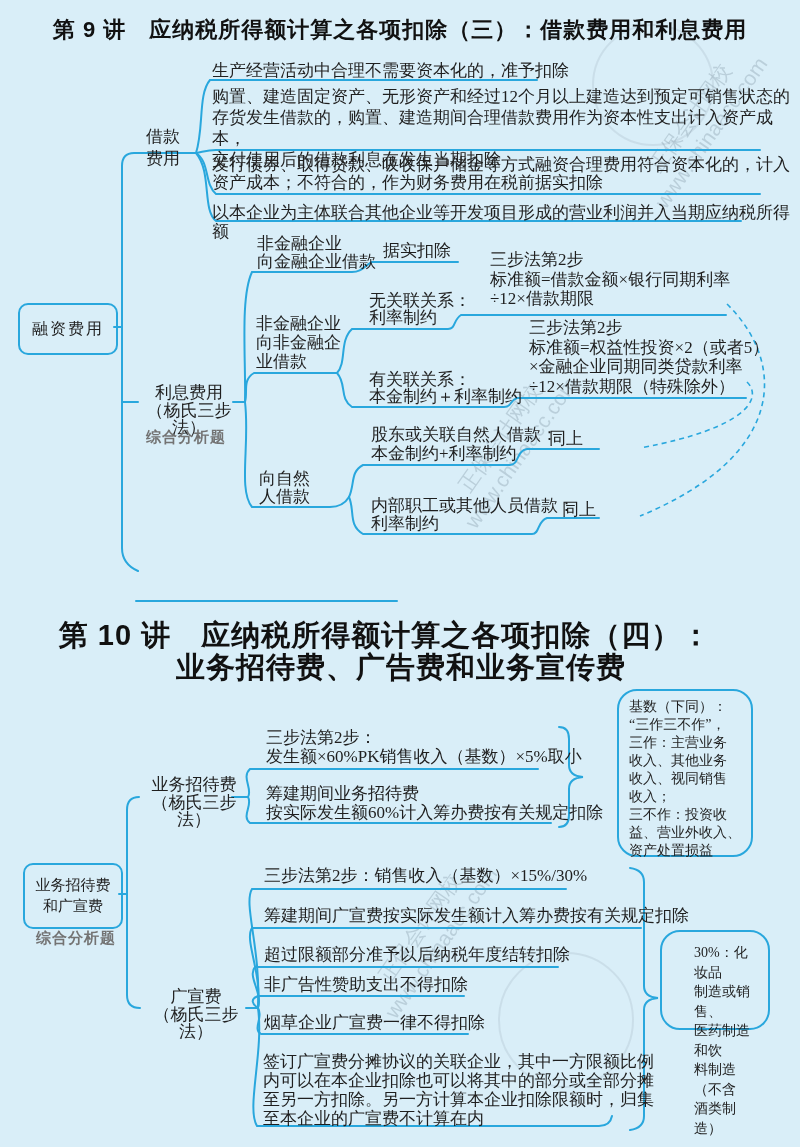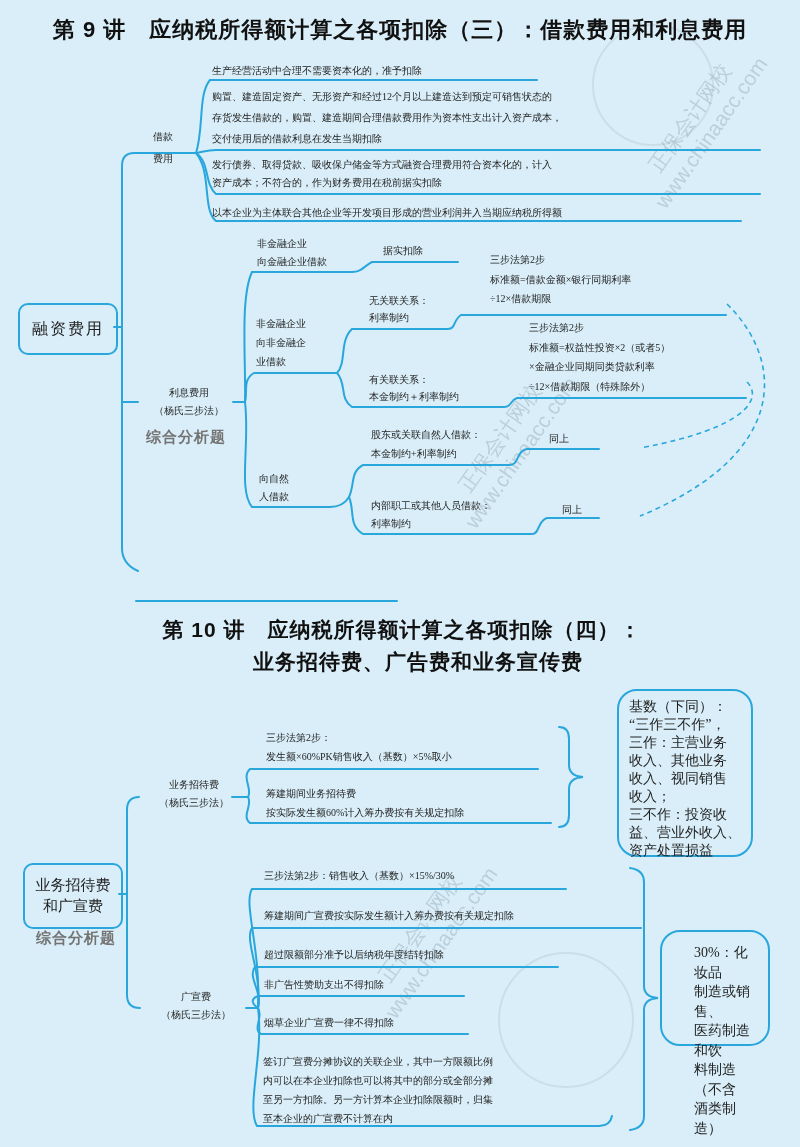--- a/index.html
+++ b/index.html
@@ -1,26 +1,26 @@
 <!DOCTYPE html>
 <html><head>
 <meta charset="utf-8">
 <style>
   html,body{margin:0;padding:0;}
   body{width:800px;height:1147px;position:relative;overflow:hidden;
        font-family:"Liberation Serif","DejaVu Serif",serif;
        background:#d9eef8;color:#1f1f1f;}
   .stage{position:absolute;left:0;top:0;width:800px;height:1147px;}
-  .t{position:absolute;white-space:pre-line;font-size:10px;line-height:19px;}
+  .t{position:absolute;white-space:pre-line;font-size:17px;line-height:19px;}
   .title{position:absolute;left:0;width:800px;text-align:center;
          font-family:"Liberation Sans","DejaVu Sans",sans-serif;
          font-weight:bold;font-size:22px;letter-spacing:1px;color:#111;}
-  .title2{position:absolute;left:17px;width:770px;text-align:center;
+  .title2{position:absolute;left:0;width:770px;text-align:center;
          font-family:"Liberation Sans","DejaVu Sans",sans-serif;
-         font-weight:bold;font-size:21px;letter-spacing:1px;color:#111;}
+         font-weight:bold;font-size:29px;letter-spacing:1px;color:#111;}
   .box{position:absolute;border:2px solid #29a7dd;border-radius:10px;
        background:transparent;display:flex;align-items:center;justify-content:center;
        text-align:center;white-space:pre-line;}
   .notebox{position:absolute;border:2px solid #29a7dd;border-radius:20px;
        background:transparent;white-space:pre-line;font-size:14px;line-height:18px;
        padding:7px 10px;box-sizing:border-box;}
   .tag{position:absolute;font-family:"Liberation Sans","DejaVu Sans",sans-serif;
        font-weight:bold;font-size:15px;color:#737373;letter-spacing:1px;}
   .ctr{text-align:center;}
   svg{position:absolute;left:0;top:0;}
@@ -175,19 +175,19 @@
   <div class="t" style="left:264px;top:866px;">三步法第2步：销售收入（基数）×15%/30%</div>
   <div class="t" style="left:264px;top:906px;">筹建期间广宣费按实际发生额计入筹办费按有关规定扣除</div>
   <div class="t" style="left:264px;top:945px;">超过限额部分准予以后纳税年度结转扣除</div>
   <div class="t" style="left:264px;top:975px;">非广告性赞助支出不得扣除</div>
   <div class="t" style="left:263px;top:1052px;">签订广宣费分摊协议的关联企业，其中一方限额比例
 内可以在本企业扣除也可以将其中的部分或全部分摊
 至另一方扣除。另一方计算本企业扣除限额时，归集
 至本企业的广宣费不计算在内</div>
   <div class="t" style="left:264px;top:1013px;">烟草企业广宣费一律不得扣除</div>
 
-  <div class="notebox" style="left:660px;top:930px;width:110px;height:116px;line-height:19.5px;padding-top:11px;padding-left:32px;">30%：化妆品
+  <div class="notebox" style="left:660px;top:930px;width:110px;height:100px;line-height:19.5px;padding-top:11px;padding-left:32px;">30%：化妆品
 制造或销售、
 医药制造和饮
 料制造（不含
 酒类制造）</div>
 
 </div>
 
 </body></html>

